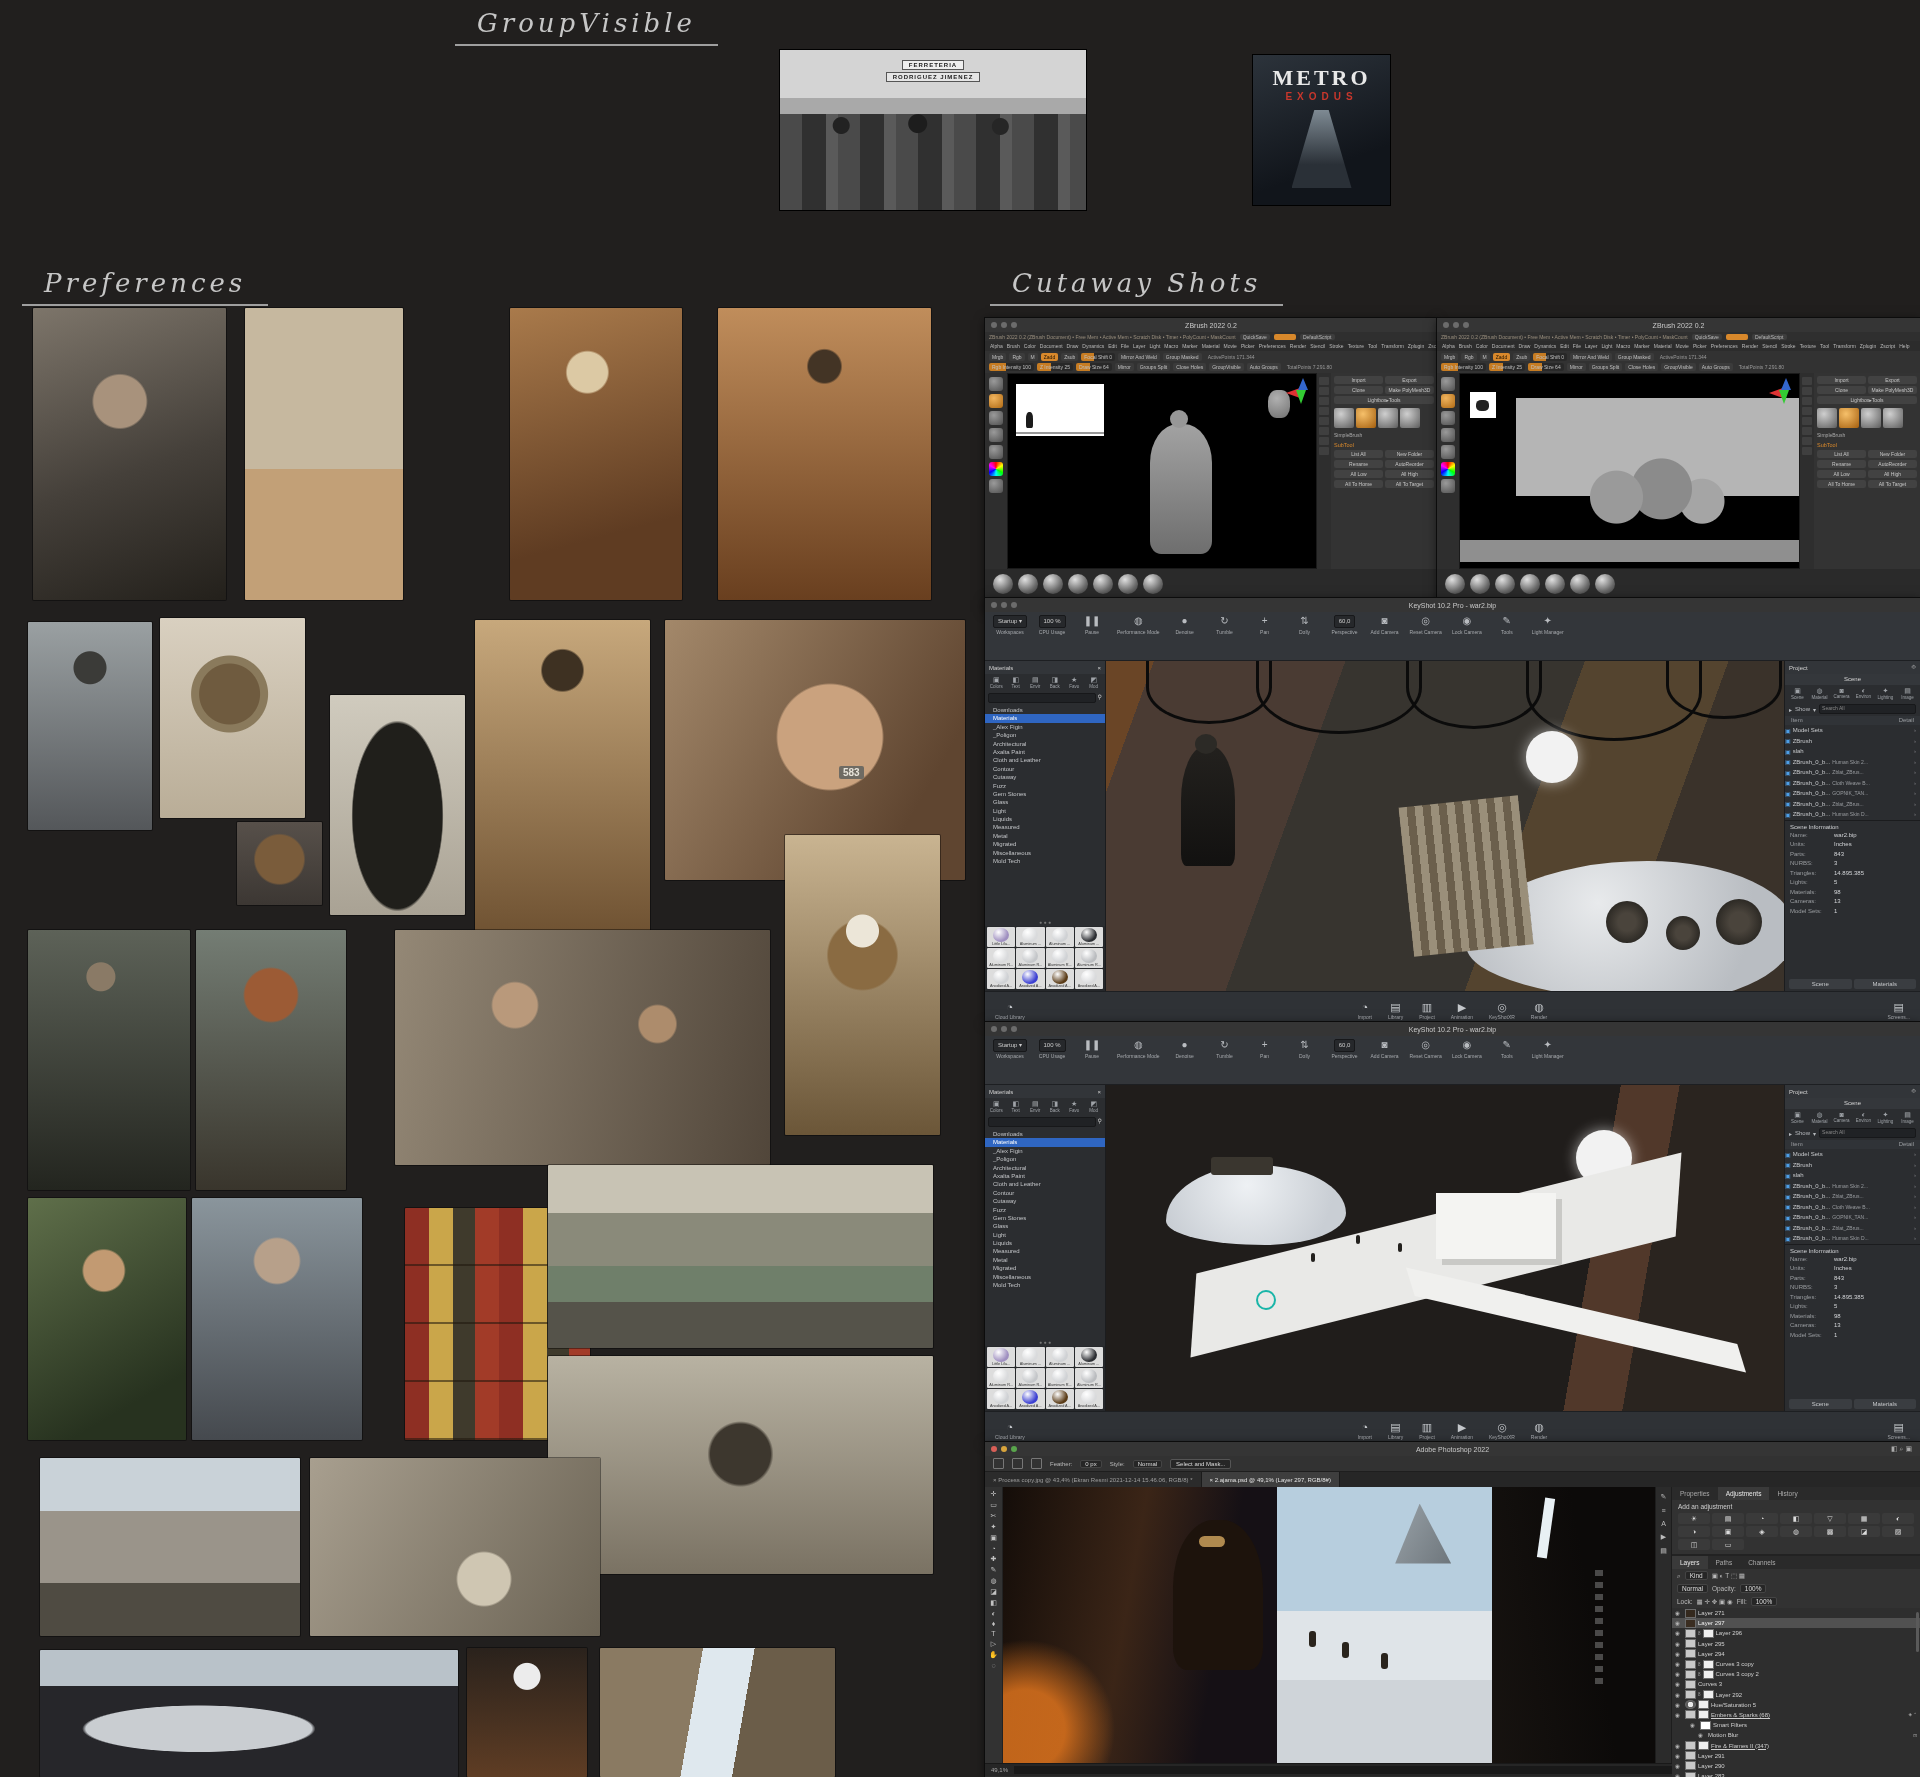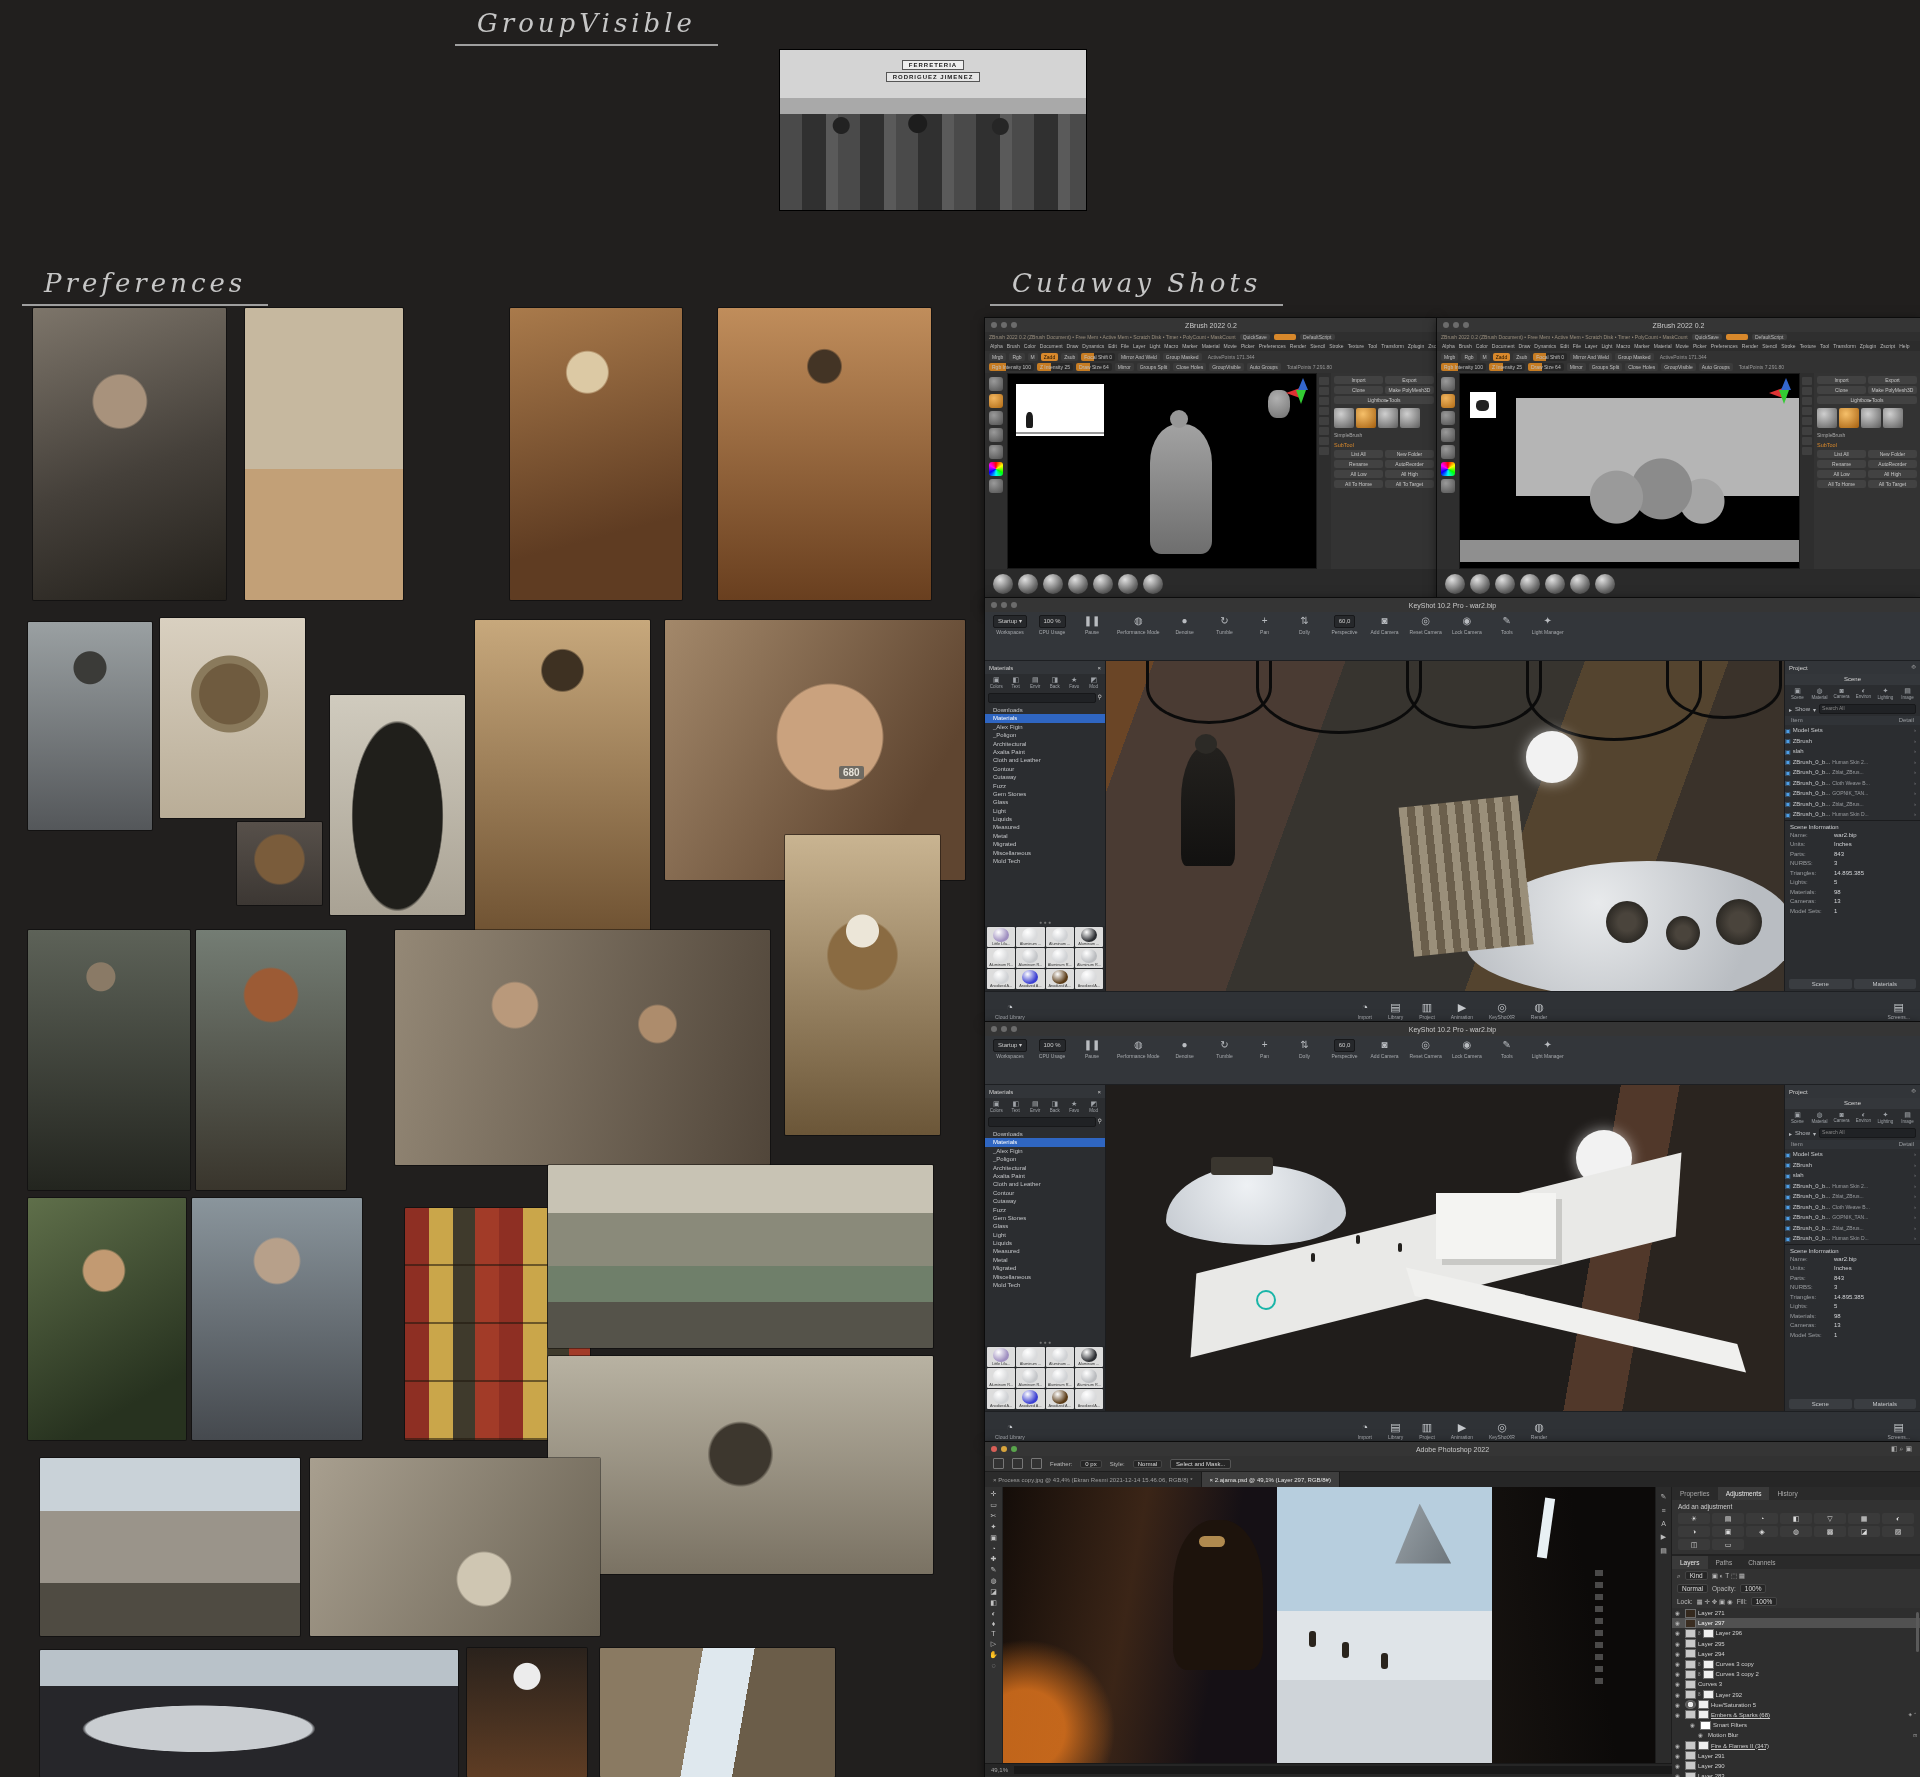--- a/index.html
+++ b/index.html
@@ -277,32 +277,37 @@
 
   <div class="hand" style="left:455px;top:8px;">GroupVisible</div>
   <div class="hand" style="left:22px;top:268px;">Preferences</div>
   <div class="hand" style="left:990px;top:268px;">Cutaway Shots</div>
 
   <div class="poster p-castro" style="left:780px;top:50px;width:306px;height:160px;">
     <span class="sign">FERRETERIA</span>
     <span class="sign sign2">RODRIGUEZ JIMENEZ</span>
     <span class="crowd"></span>
   </div>
+  <div class="poster p-metro" style="left:1253px;top:55px;width:137px;height:150px;">
+    <span class="ttl">METRO</span>
+    <span class="sub">EXODUS</span>
+    <span class="rail"></span>
+  </div>
 
   <div class="ph ph1" style="left:33px;top:308px;width:193px;height:292px;"></div>
   <div class="ph ph2" style="left:245px;top:308px;width:158px;height:292px;"></div>
   <div class="ph ph3" style="left:510px;top:308px;width:172px;height:292px;"></div>
   <div class="ph ph4" style="left:718px;top:308px;width:213px;height:292px;"></div>
   <div class="ph ph5" style="left:28px;top:622px;width:124px;height:208px;"></div>
   <div class="ph ph6" style="left:160px;top:618px;width:145px;height:200px;"></div>
   <div class="ph ph7" style="left:237px;top:822px;width:85px;height:83px;"></div>
   <div class="ph ph8" style="left:330px;top:695px;width:135px;height:220px;"></div>
   <div class="ph ph9" style="left:475px;top:620px;width:175px;height:315px;"></div>
   <div class="ph ph10" style="left:665px;top:620px;width:300px;height:260px;">
-    <span class="masknum">680</span>
+    <span class="masknum">583</span>
   </div>
   <div class="ph ph11" style="left:28px;top:930px;width:162px;height:260px;"></div>
   <div class="ph ph12" style="left:196px;top:930px;width:150px;height:260px;"></div>
   <div class="ph ph13" style="left:395px;top:930px;width:375px;height:235px;"></div>
   <div class="ph ph14" style="left:785px;top:835px;width:155px;height:300px;"></div>
   <div class="ph ph15" style="left:28px;top:1198px;width:158px;height:242px;"></div>
   <div class="ph ph16" style="left:192px;top:1198px;width:170px;height:242px;"></div>
   <div class="ph ph17" style="left:405px;top:1208px;width:185px;height:232px;"></div>
   <div class="ph ph18" style="left:548px;top:1165px;width:385px;height:183px;"></div>
   <div class="ph ph19" style="left:548px;top:1356px;width:385px;height:218px;"></div>

